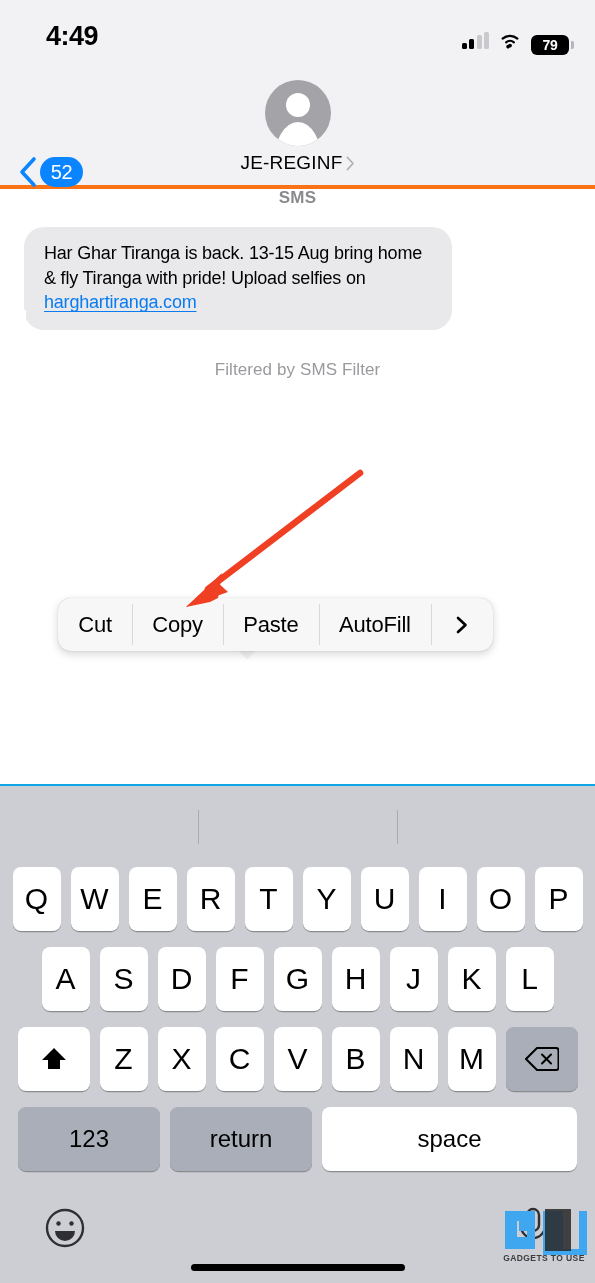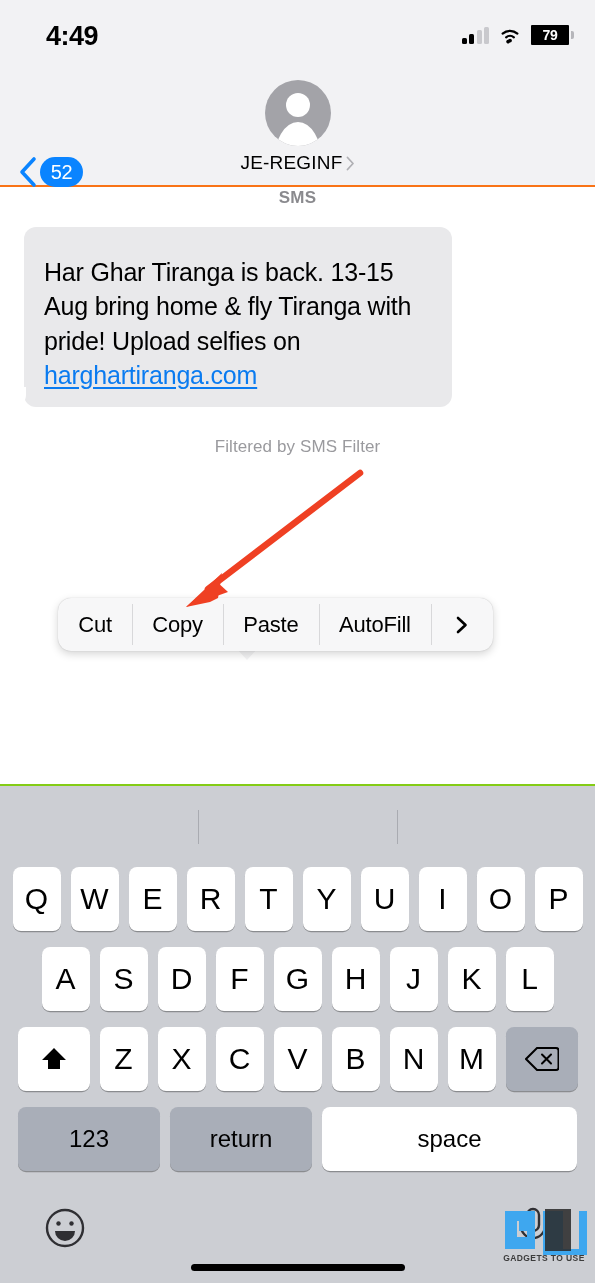--- a/index.html
+++ b/index.html
@@ -8,21 +8,21 @@
   }
   body {
     font-family: "Liberation Sans", sans-serif;
     -webkit-font-smoothing: antialiased;
   }
   #phone {
     position: relative;
     width: 595px;
     height: 1283px;
     overflow: hidden;
-    background: #84cc16;
+    background: #0ea5e9;
   }
 
   
   .status-bar {
     position: absolute;
     top: 0; left: 0;
     width: 595px; height: 68px;
     background: #f2f2f4;
     z-index: 5;
   }
@@ -46,23 +46,23 @@
   .sig-bars i.on { background: #000; }
   .sig-bars i:nth-child(1){ height: 6px; }
   .sig-bars i:nth-child(2){ height: 10px; }
   .sig-bars i:nth-child(3){ height: 14px; }
   .sig-bars i:nth-child(4){ height: 17px; }
 
   .wifi-icon { width: 24px; height: 18px; }
   .battery {
     position: relative;
     width: 38px; height: 20px;
-    border-radius: 1px;
+    border-radius: 6px;
     background: #000;
-    display: flex; align-items: center; justify-content: center;
+    display: flex; align-items: center; justify-content: center; margin-top: 10px;
   }
   .battery::after {
     content:"";
     position: absolute;
     right: -5px; top: 6px;
     width: 3px; height: 8px;
     border-radius: 0 2px 2px 0;
     background: #b6b6ba;
   }
   .battery span {
@@ -72,21 +72,21 @@
     letter-spacing: -0.3px;
     line-height: 1;
   }
 
   
   .nav-header {
     position: absolute;
     top: 68px; left: 0;
     width: 595px; height: 117px;
     background: #f2f2f4;
-    border-bottom: 2px solid #f97316;
+    border-bottom: 4px solid #f97316;
     z-index: 5;
   }
   .back-btn {
     position: absolute;
     left: 18px; top: 88px;
     display: flex; align-items: center;
     gap: 2px;
     cursor: pointer;
   }
   .chevron-left { width: 20px; height: 32px; }
@@ -158,23 +158,23 @@
     font-size: 17px; color: #8a8a8e;
     letter-spacing: 0.1px;
   }
   .bubble-wrap {
     position: relative;
     margin: 17px 0 0 24px;
     width: 428px;
   }
   .bubble {
     background: #e9e9eb;
-    border-radius: 12px;
-    padding: 28px 20px 15px 20px;
-    font-size: 25px;
+    border-radius: 20px;
+    padding: 14px 20px 15px 20px;
+    font-size: 18px;
     line-height: 1.37;
     color: #000;
     letter-spacing: -0.2px;
     position: relative;
   }
   .bubble::before {
     content: "";
     position: absolute;
     left: -6px; bottom: 0;
     width: 22px; height: 22px;

